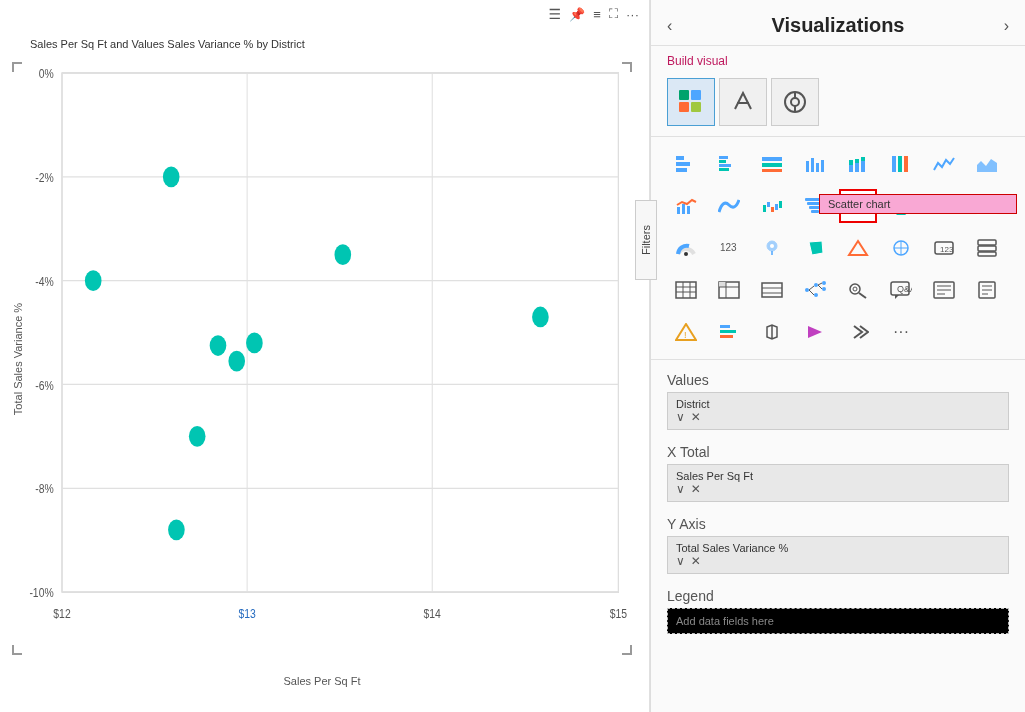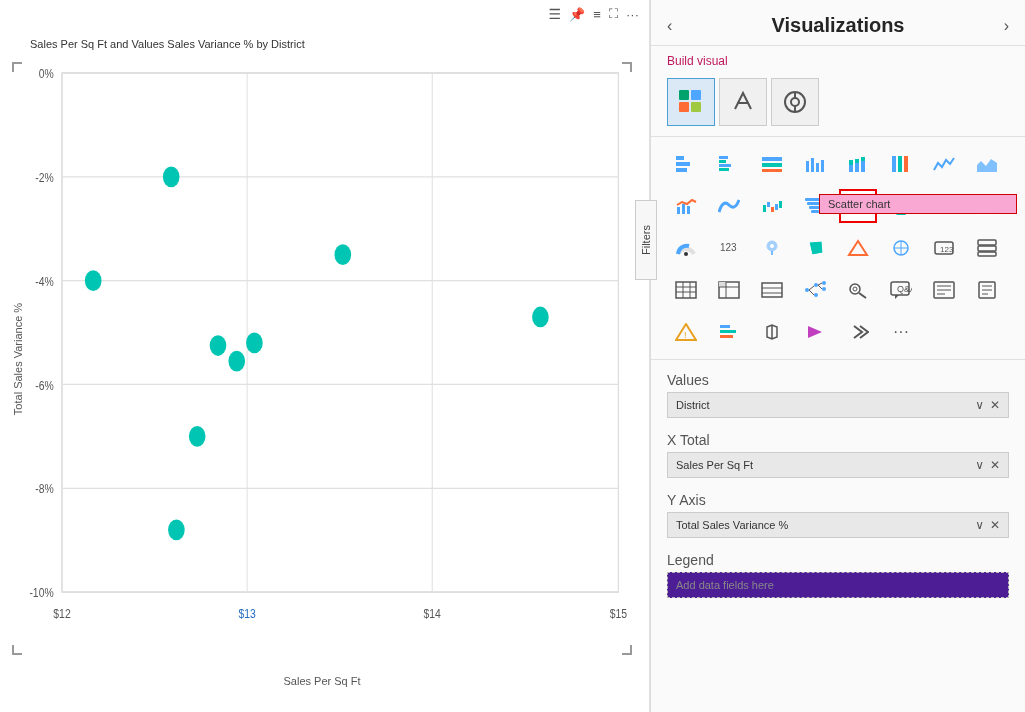--- a/index.html
+++ b/index.html
@@ -162,43 +162,44 @@
 
     .field-label {
       font-size: 14px;
       color: #555;
       margin-bottom: 4px;
       font-weight: 500;
     }
 
     .field-pill {
       display: flex;
-      align-items: center;
+      align-items: flex-start;
       justify-content: space-between;
       background: #e8e8e8;
       border: 1px solid #ccc;
       padding: 5px 8px;
       font-size: 11px;
       color: #333;
       margin-bottom: 2px;
+      flex-direction: column;
     }
 
     .field-pill-controls {
       display: flex;
       gap: 6px;
       align-items: center;
       color: #555;
     }
 
     .field-empty {
       border: 1px dashed #bbb;
       padding: 6px 8px;
       font-size: 11px;
       color: #888;
-      background: #4c1d95;
+      background: #000000;
       margin-bottom: 2px;
     }
 
     .icon-btn {
       cursor: pointer;
       font-size: 12px;
       color: #555;
     }
 
     .chart-outer {

